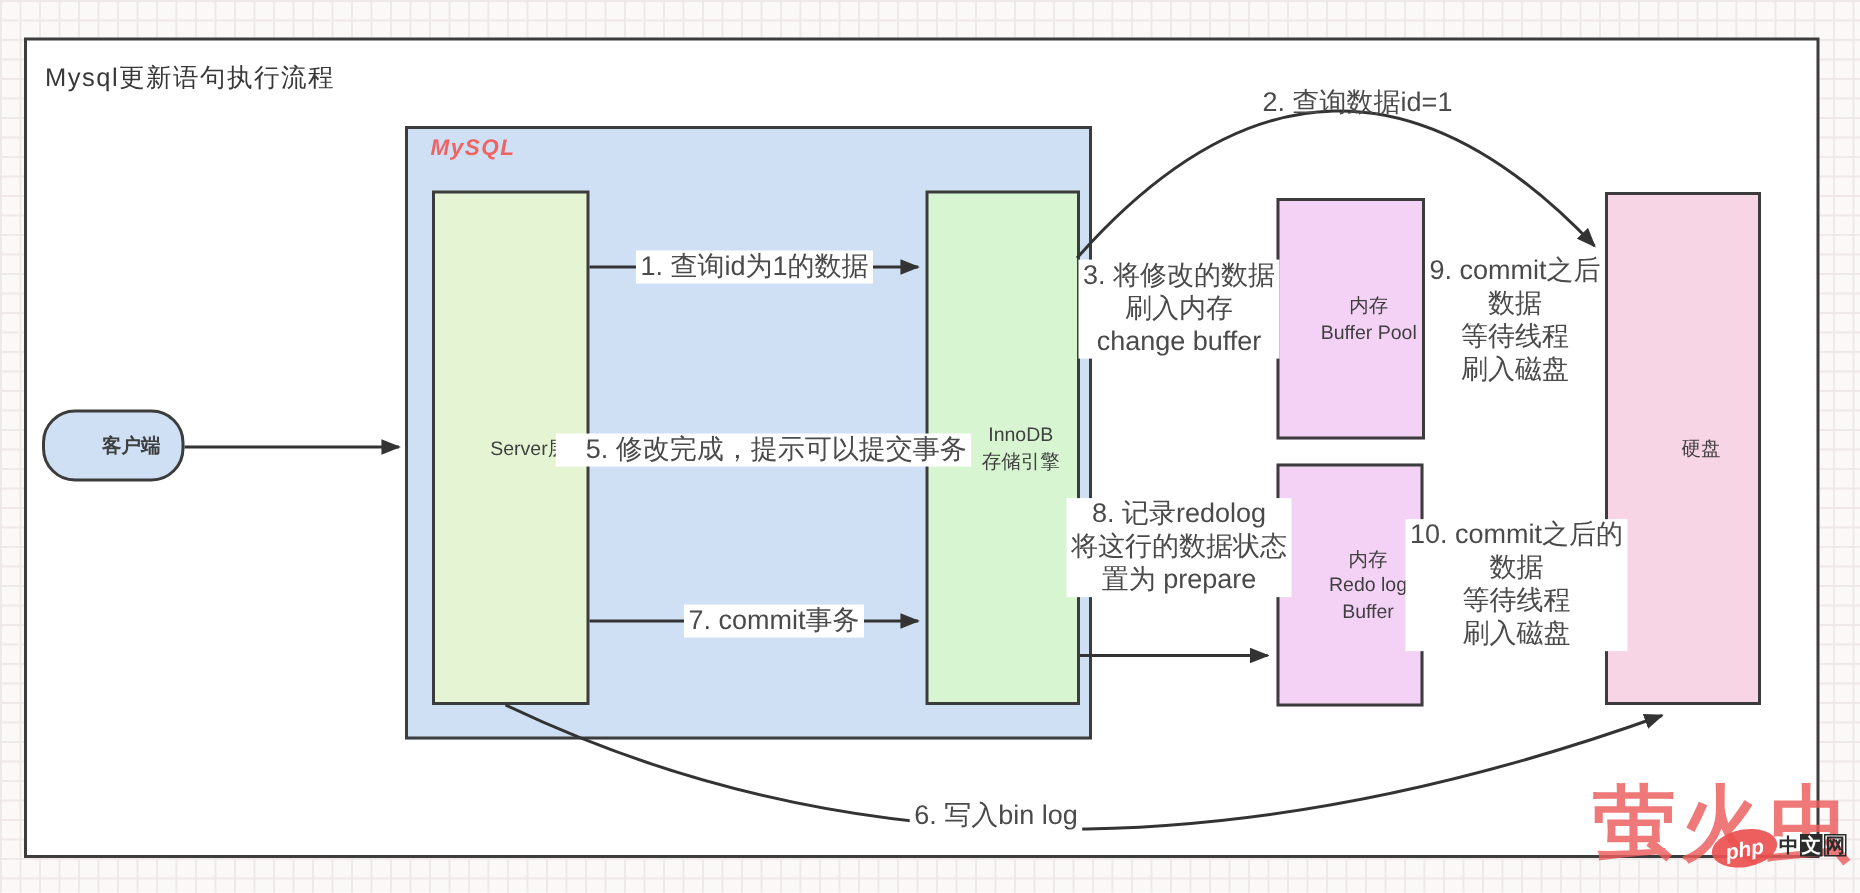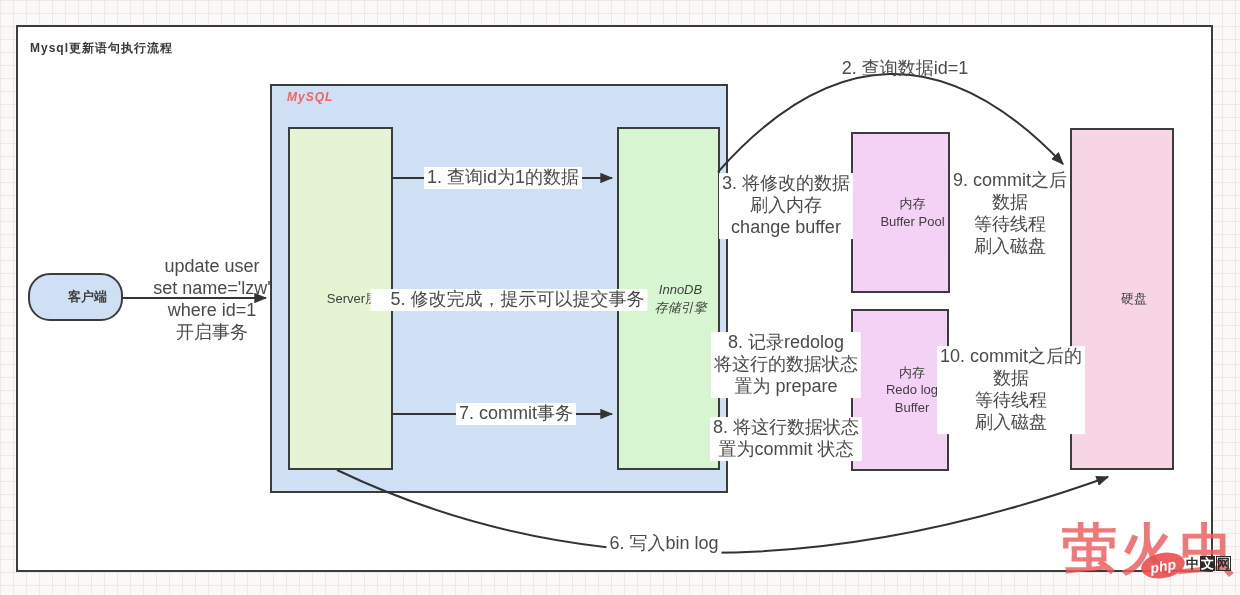--- a/index.html
+++ b/index.html
@@ -13,41 +13,41 @@
     background-size:13px 13px;
     position:relative;
   }
   .canvas{position:absolute;left:0;top:0;width:1240px;height:595px;}
   .frame{
     position:absolute;left:16px;top:25px;width:1197px;height:547px;
     background:#ffffff;border:2px solid #3c3c3c;box-sizing:border-box;
   }
   .title{
     position:absolute;left:30px;top:40px;
-    font-size:12px;color:#383838;letter-spacing:1px;font-weight:bold;
+    font-size:17px;color:#383838;letter-spacing:1px;
   }
   .box{
     position:absolute;box-sizing:border-box;border:2px solid #3c3c3c;
     display:flex;align-items:center;justify-content:center;
     text-align:center;color:#3f3f3f;font-size:13px;line-height:1.35;
     white-space:pre-line;
     padding-left:24px;
   }
   .container-mysql{
     position:absolute;left:270px;top:84px;width:458px;height:409px;
     box-sizing:border-box;border:2px solid #3c3c3c;background:#cfe0f5;
   }
   .mysql-label{
     position:absolute;left:287px;top:90px;
-    font-size:12px;font-weight:bold;font-style:italic;color:#ee6464;
+    font-size:15px;font-weight:bold;font-style:italic;color:#ee6464;
     letter-spacing:1px;
   }
   .client{left:28px;top:273px;width:95px;height:48px;background:#cfe0f5;border-radius:22px;font-weight:bold;}
   .server{left:288px;top:127px;width:105px;height:343px;background:#e5f5d3;}
-  .innodb{left:617px;top:127px;width:103px;height:343px;background:#d7f5d1;font-style:italic;}
+  .innodb{left:617px;top:127px;width:103px;height:343px;background:#d7f5d1;}
   .bufferpool{left:851px;top:132px;width:99px;height:161px;background:#f4d2f6;}
   .redolog{left:851px;top:309px;width:98px;height:162px;background:#f4d2f6;}
   .disk{left:1070px;top:128px;width:104px;height:342px;background:#f8d5e5;}
   svg.arrows{position:absolute;left:0;top:0;width:1240px;height:595px;pointer-events:none;}
   .lbl{
     position:absolute;transform:translate(-50%,-50%);
     background:#ffffff;padding:0 3px;
     font-size:18px;line-height:1.22;color:#4a4a4a;
     text-align:center;white-space:pre-line;
   }
@@ -110,37 +110,31 @@
       <line x1="720" y1="204" x2="846" y2="204" marker-end="url(#ah)"></line>
       <line x1="720" y1="363" x2="845" y2="363" marker-end="url(#ah)"></line>
       <line x1="720" y1="437" x2="845" y2="437" marker-end="url(#ah)"></line>
       <line x1="950" y1="213" x2="1064" y2="213" marker-end="url(#ah)"></line>
       <line x1="950" y1="389" x2="1064" y2="389" marker-end="url(#ah)"></line>
       <path d="M718,172 Q888,-20 1063,164" marker-end="url(#ah)"></path>
       <path d="M337,470 Q676,632 1108,477" marker-end="url(#ah)"></path>
     </g>
   </svg>
 
-  <div class="lbl no-bg" style="left:212px;top:300px;">update user
-set name='lzw'
-where id=1
-开启事务</div>
   <div class="lbl" style="left:503px;top:178px;">1. 查询id为1的数据</div>
   <div class="lbl no-bg" style="left:905px;top:69px;">2. 查询数据id=1</div>
   <div class="lbl" style="left:786px;top:206px;">3. 将修改的数据
 刷入内存
 change buffer</div>
   <div class="lbl" style="left:786px;top:365px;">8. 记录redolog
 将这行的数据状态
 置为 prepare</div>
   <div class="lbl" style="left:509px;top:300px;padding-left:20px;">5. 修改完成，提示可以提交事务</div>
   <div class="lbl" style="left:664px;top:544px;">6. 写入bin log</div>
   <div class="lbl" style="left:516px;top:414px;">7. commit事务</div>
-  <div class="lbl" style="left:786px;top:439px;">8. 将这行数据状态
-置为commit 状态</div>
   <div class="lbl" style="left:1010px;top:214px;">9. commit之后
 数据
 等待线程
 刷入磁盘</div>
   <div class="lbl" style="left:1011px;top:390px;">10. commit之后的
 数据
 等待线程
 刷入磁盘</div>
 
   <div class="wm-main">萤火虫</div>

